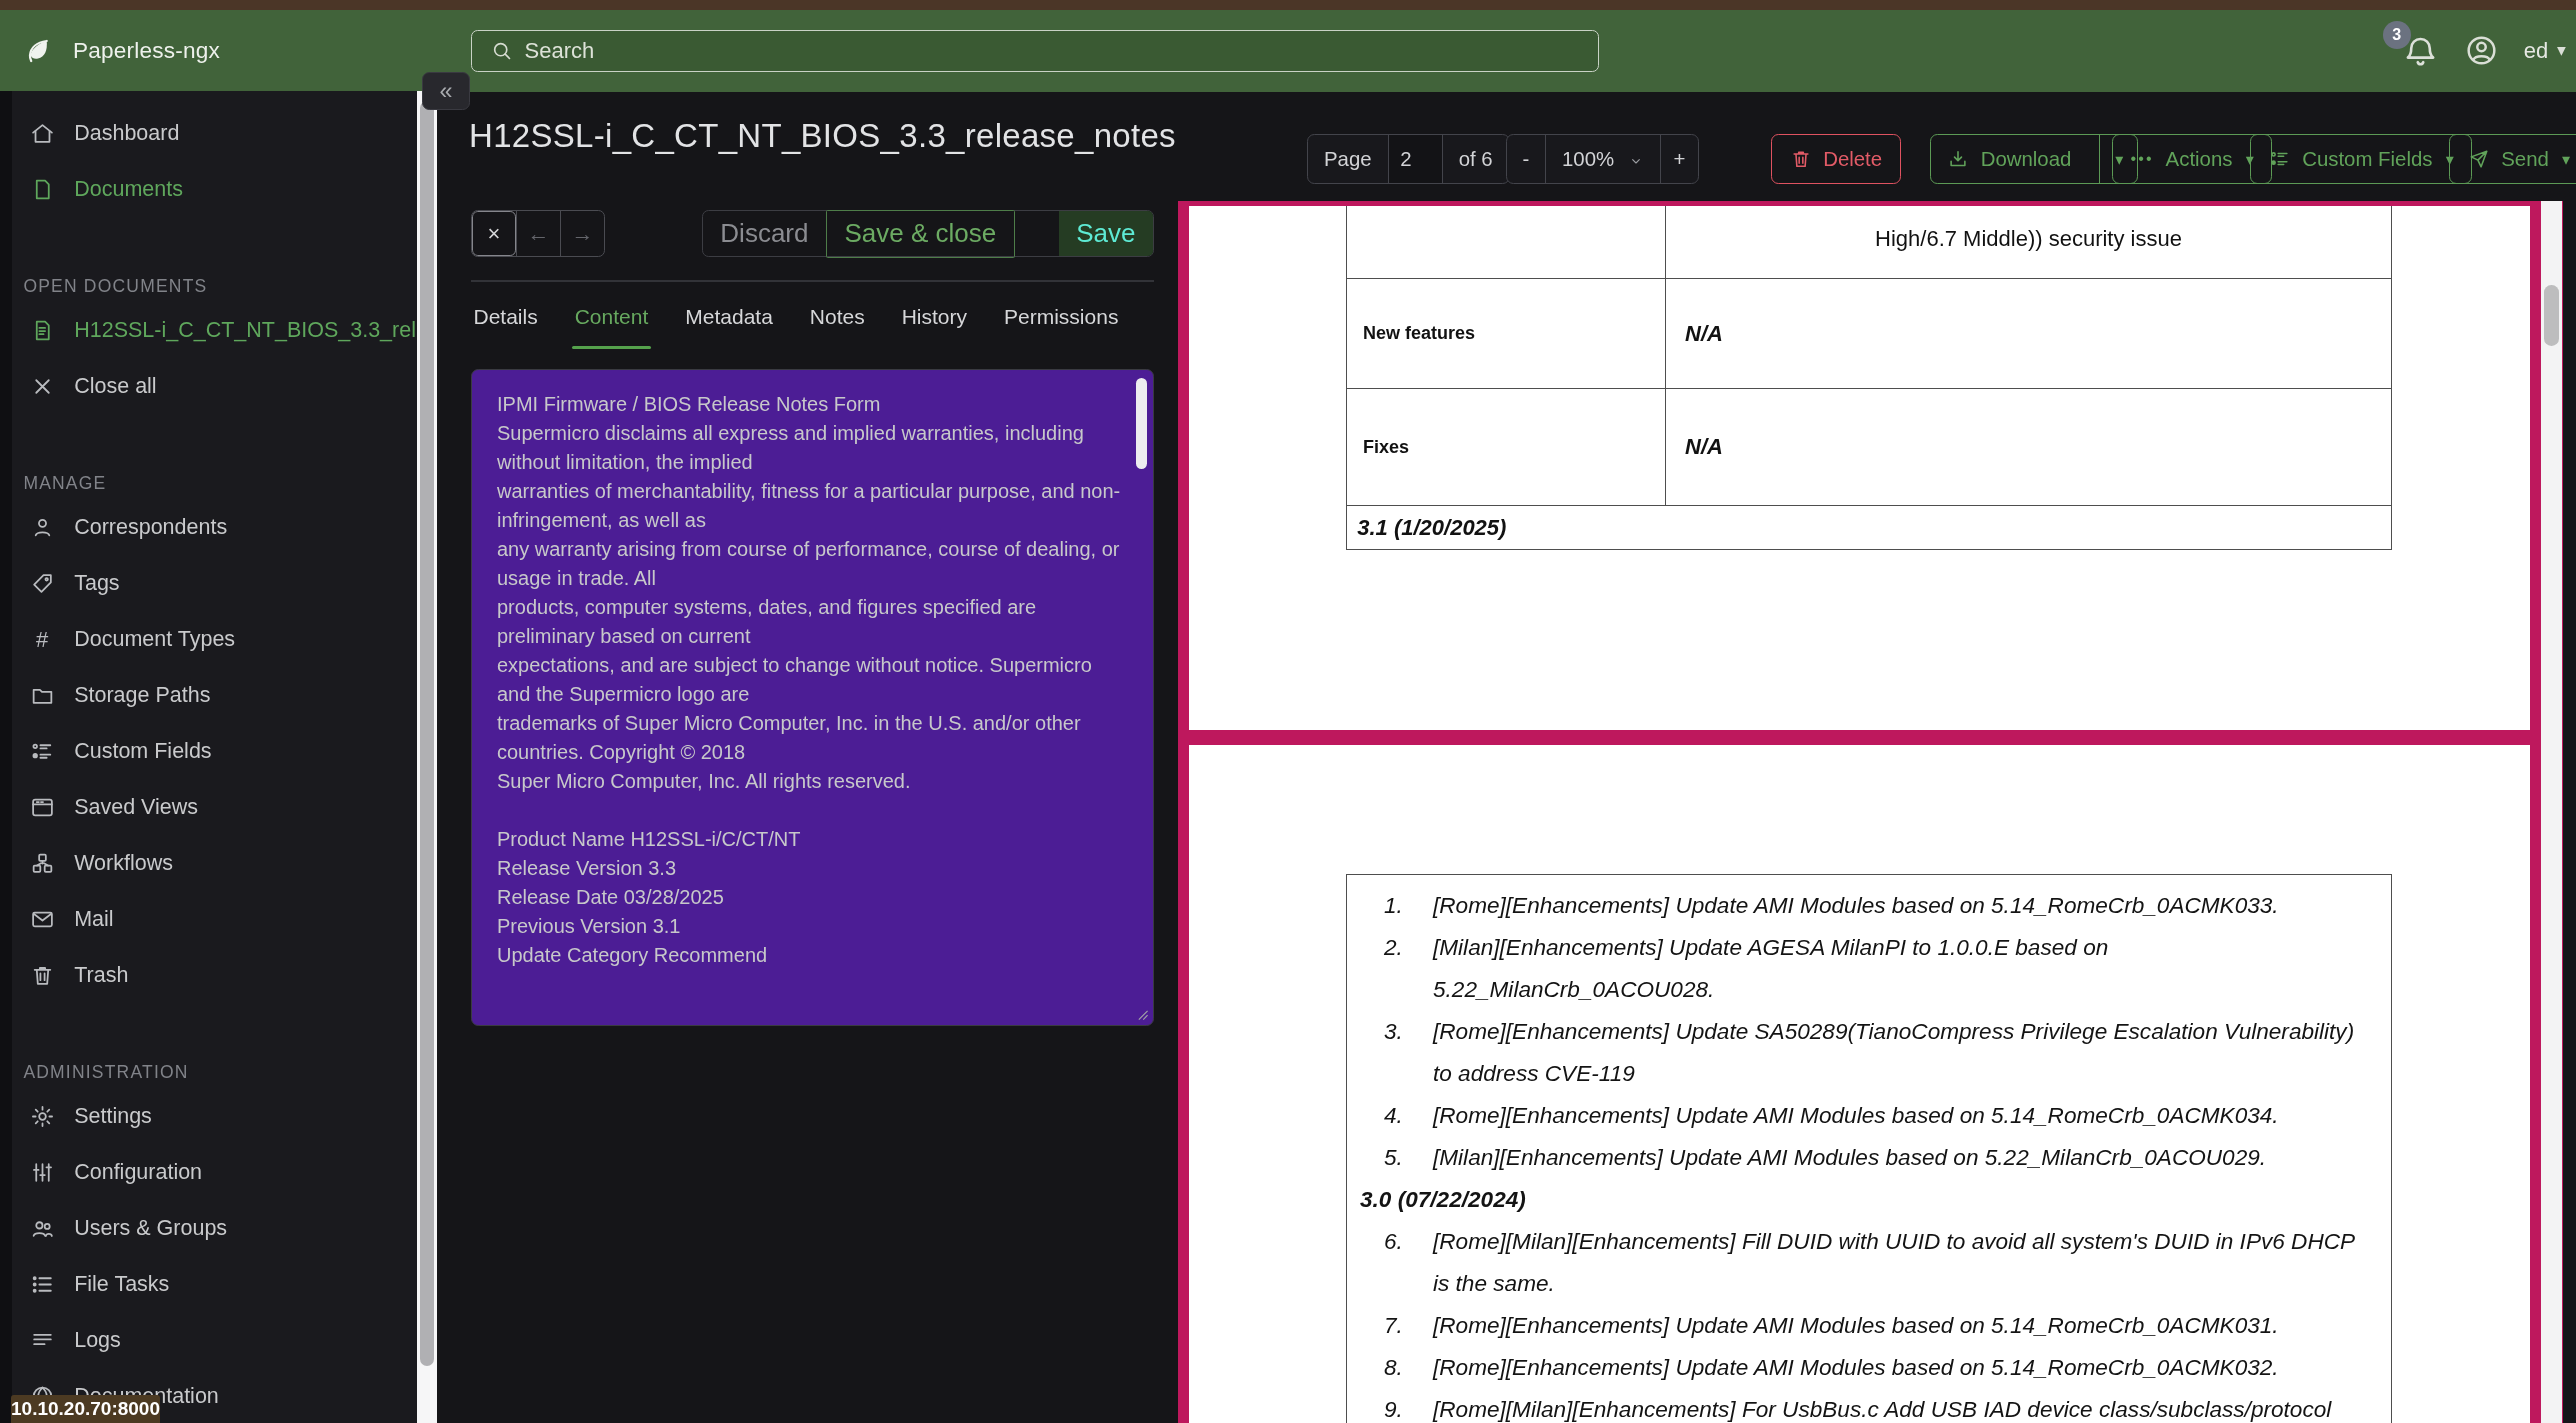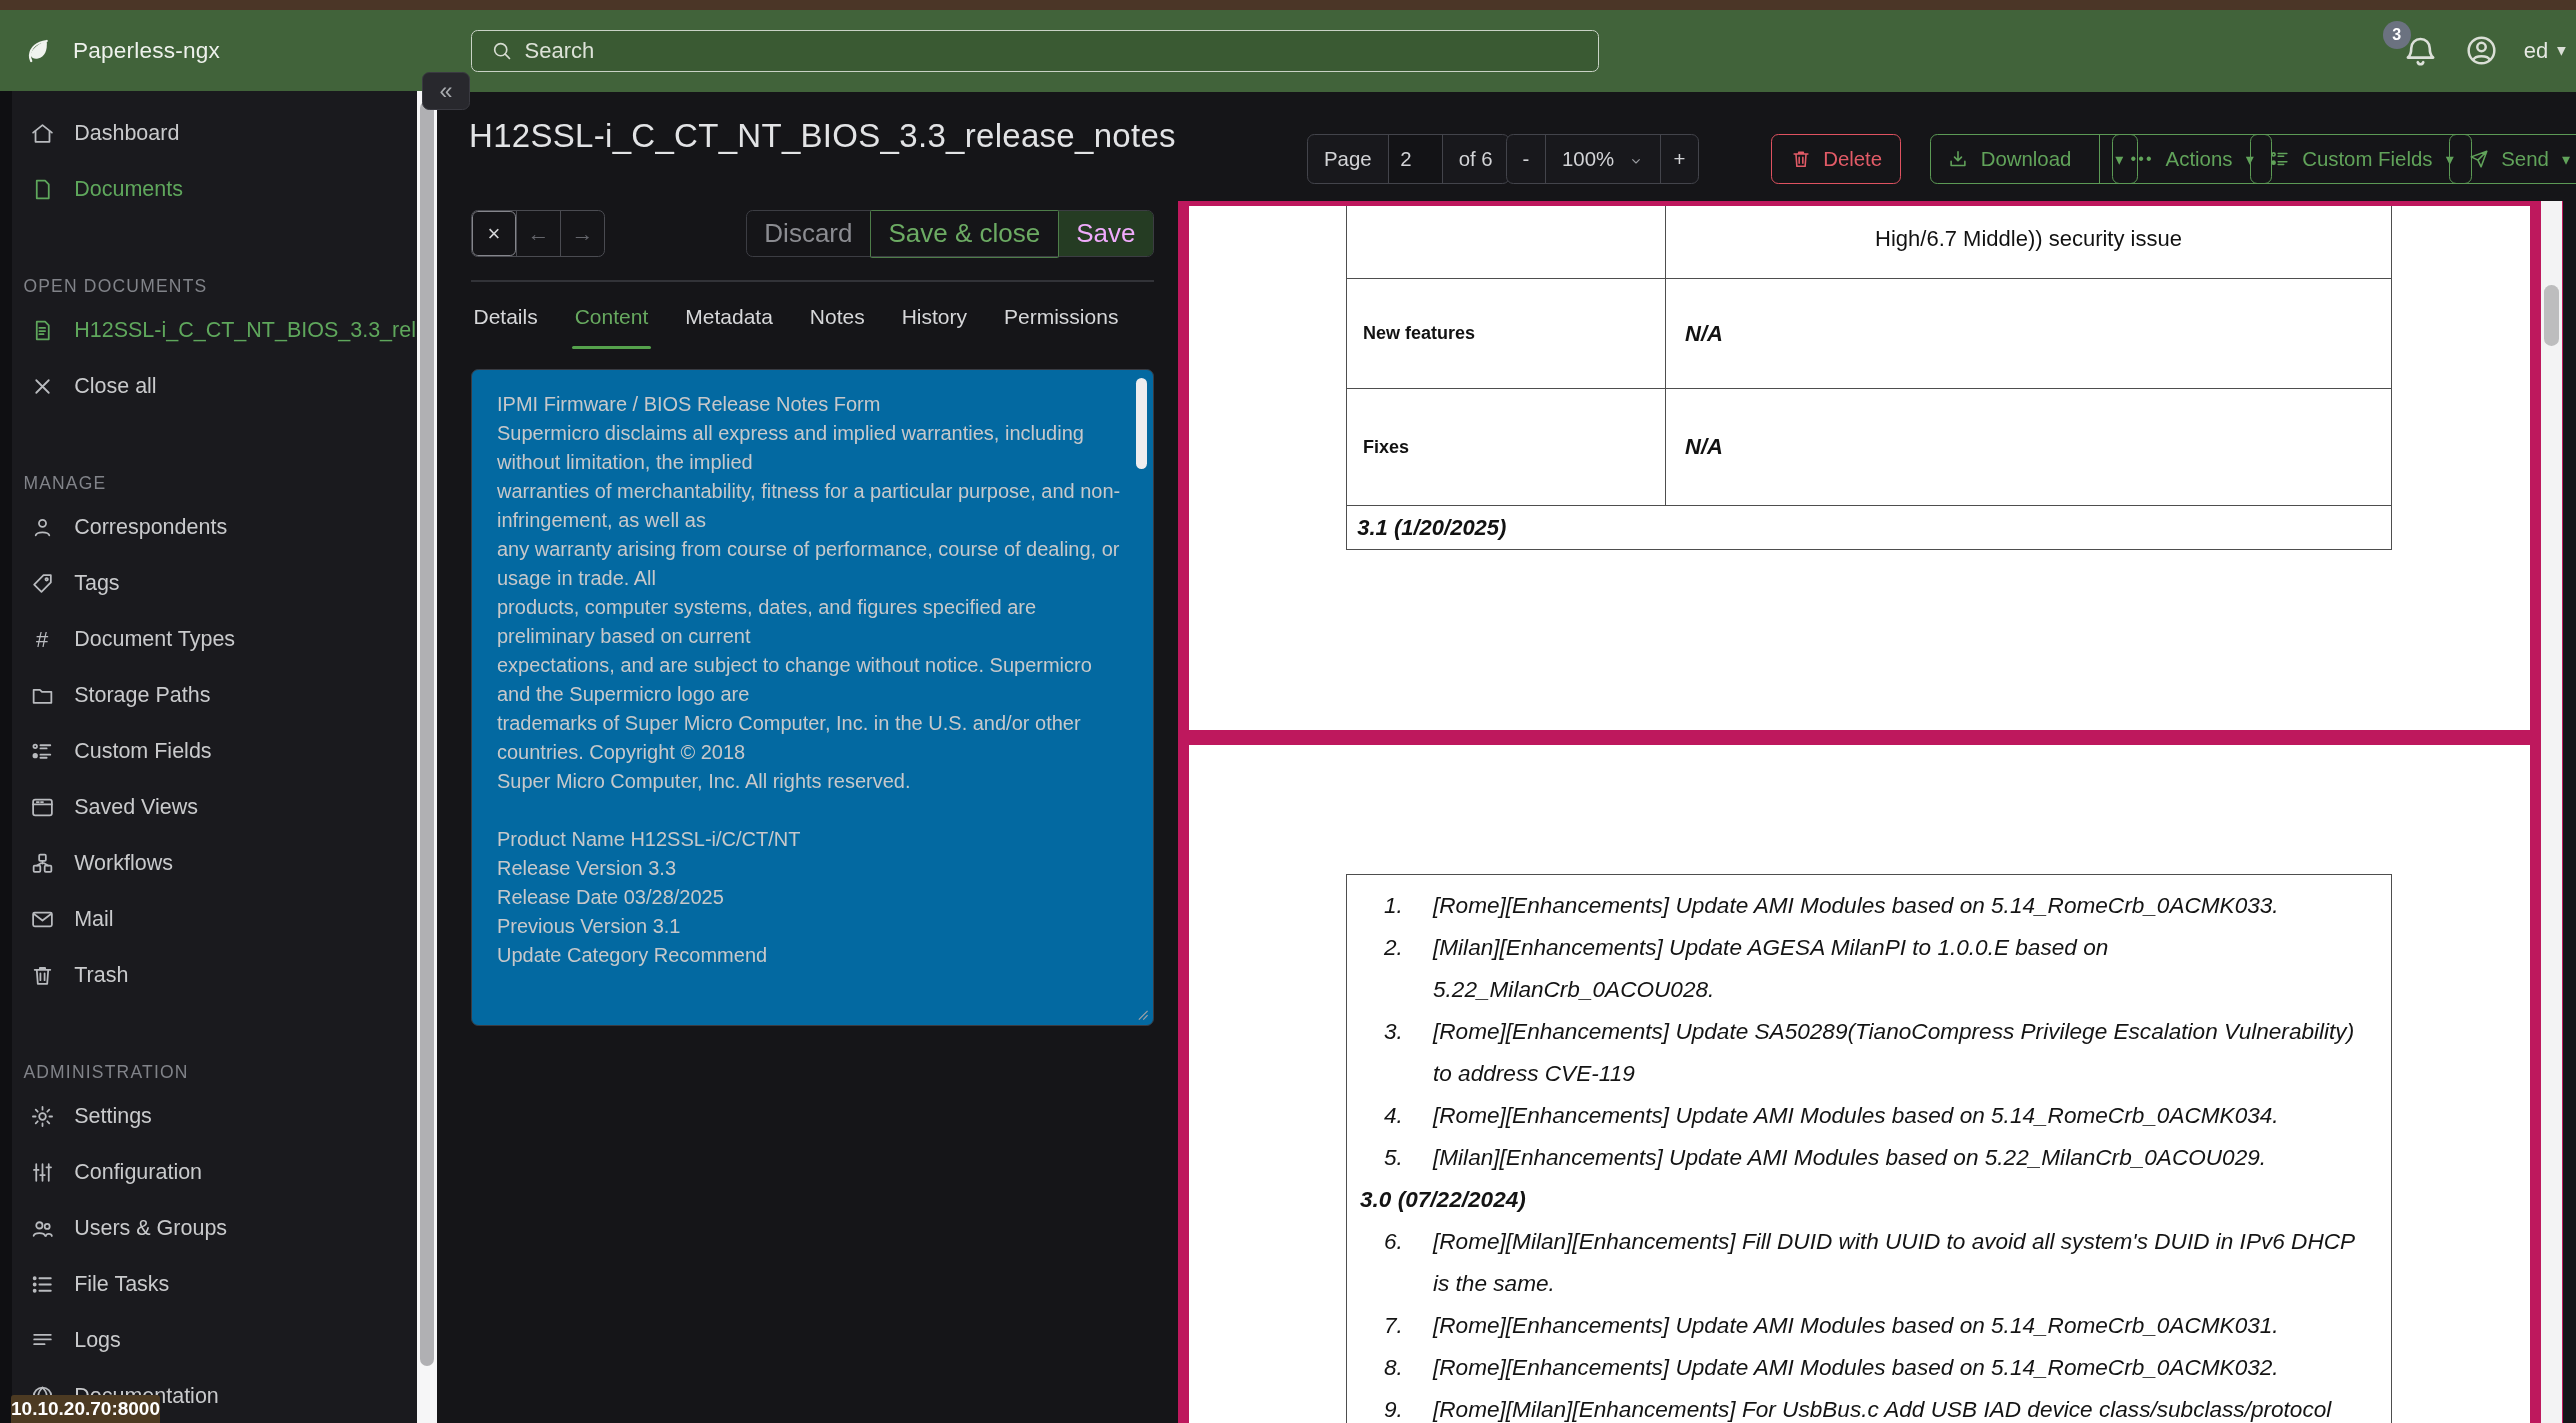--- a/index.html
+++ b/index.html
@@ -115,29 +115,29 @@
     font-size:22px; color:#64656b; cursor:pointer; background:transparent; border:none; font-family:inherit; }
   .win-controls .wc + .wc { border-left:1.5px solid #4a4b51; }
   .win-controls .wc.close { color:#d5d6d8; outline:1.5px solid #85868c; outline-offset:-1.5px; border-radius:5.8px; }
   .save-group {
     position:absolute; right:1422px; top:210px; height:47px; display:flex;
     border:1.5px solid #3c3d43; border-radius:6.6px; font-size:20.4px; align-items:stretch;
   }
   .save-group .seg { display:flex; align-items:center; padding:0 17.5px; cursor:pointer; background:transparent; border:none; font-size:26px; font-family:inherit; }
   .seg.discard { color:#8b8c91; }
   .seg.saveclose { color:#6cab63; border:1.5px solid #4e7d49; margin:-1.5px 0; border-radius:1.5px; }
-  .seg.save { color:#f0abfc; background:#253c23; border-radius:0 5.1px 5.1px 0; }
+  .seg.save { color:#5eead4; background:#253c23; border-radius:0 5.1px 5.1px 0;margin-left:44px; }
   .tab-divider { position:absolute; left:471px; top:280px; width:683px; height:1.5px; background:#323338; }
   .tabs { position:absolute; left:472px; top:294px; height:45px; display:flex; gap:34px; }
   .tab { font-size:21px; color:#d6d7d9; background:none; border:none; font-family:inherit; cursor:pointer; position:relative; padding:0 1.5px; }
   .tab.active { color:#67a95f; }
   .tab.active::after { content:""; position:absolute; left:-1.5px; right:-1.5px; bottom:-10.2px; height:3.7px; background:#55a24c; border-radius:1.5px; }
   .textarea-wrap { position:absolute; left:471px; top:369px; width:683px; height:657px; }
   .textarea-wrap textarea {
-    width:100%; height:100%; background:#0369a1; color:#c7c8ca;
+    width:100%; height:100%; background:#4c1d95; color:#c7c8ca;
     border:1.5px solid #3a3b41; border-radius:7.3px; padding:20.4px 25px;
     font-family:"Liberation Sans", sans-serif; font-size:20px; line-height:29px;
     resize:none; outline:none; overflow:hidden; white-space:pre-wrap;
   }
   .ta-thumb { position:absolute; right:6.6px; top:8.8px; width:11px; height:91px; background:#ededef; border-radius:5.8px; }
   .ta-resize { position:absolute; right:3.7px; bottom:3.7px; width:17.5px; height:17.5px; color:#a2a3a7; }
   .ta-resize svg { width:100%; height:100%; }
   
   .pdf { position:absolute; left:1178px; top:201px; width:1385px; height:1223px; background:#be185d; overflow:hidden; }
   .pdf-page { position:absolute; left:11px; width:1341px; background:#ffffff; }

